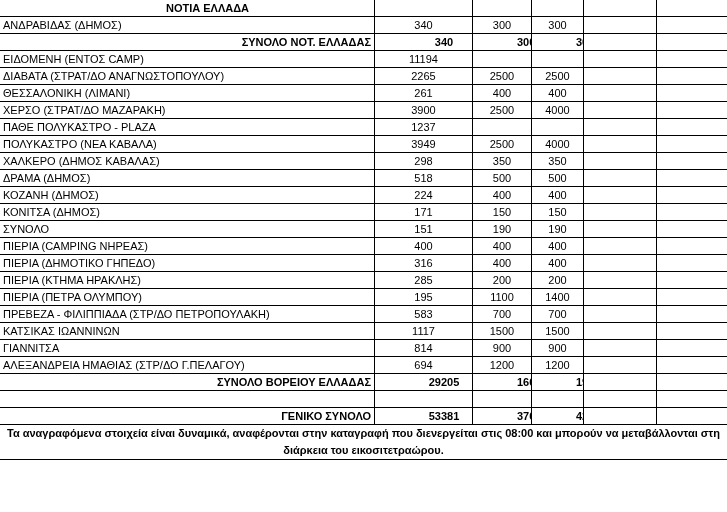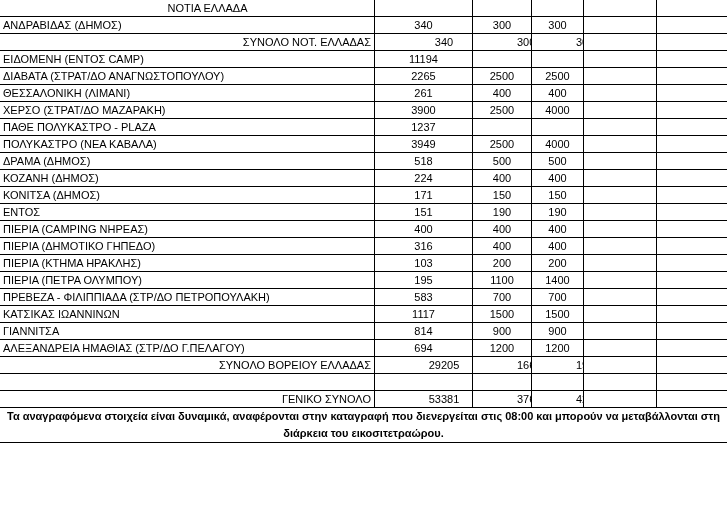--- a/index.html
+++ b/index.html
@@ -1,20 +1,20 @@
 <!DOCTYPE html>
 <html><head>
 <meta charset="utf-8">
 <style>
   html, body { margin: 0; padding: 0; background: #ffffff; }
   body { width: 727px; height: 512px; overflow: hidden; font-family: "Liberation Sans", sans-serif; color: #000; }
   table { border-collapse: collapse; table-layout: fixed; width: 727px; position: absolute; top: -1px; left: -1px; }
   td { border: 1px solid #000; height: 16px; padding: 0 3px; font-size: 11px; line-height: 16px; white-space: nowrap; overflow: hidden; }
   td.num { text-align: center; }
-  td.bold { font-weight: normal; padding-left: 44px; }
+  td.bold { font-weight: bold; padding-left: 44px; }
   td.center { text-align: center; }
   td.right { text-align: right; }
   tr.note td { border-left: none; border-right: none; text-align: center; font-weight: bold; font-size: 11px; line-height: 17px; white-space: normal; height: 34px; padding: 0 2px; }
   tr.note td { border-bottom: 1px solid #000; }
 </style>
 </head>
 <body>
 
 <table>
   <colgroup>
@@ -92,20 +92,28 @@
       </tr>
       <tr>
         <td>ΠΟΛΥΚΑΣΤΡΟ (ΝΕΑ ΚΑΒΑΛΑ)</td>
         <td class="num">3949</td>
         <td class="num">2500</td>
         <td class="num">4000</td>
         <td></td>
         <td></td>
       </tr>
       <tr>
+        <td>ΧΑΛΚΕΡΟ (ΔΗΜΟΣ ΚΑΒΑΛΑΣ)</td>
+        <td class="num">298</td>
+        <td class="num">350</td>
+        <td class="num">350</td>
+        <td></td>
+        <td></td>
+      </tr>
+      <tr>
         <td>ΔΡΑΜΑ (ΔΗΜΟΣ)</td>
         <td class="num">518</td>
         <td class="num">500</td>
         <td class="num">500</td>
         <td></td>
         <td></td>
       </tr>
       <tr>
         <td>ΚΟΖΑΝΗ (ΔΗΜΟΣ)</td>
         <td class="num">224</td>
@@ -116,21 +124,21 @@
       </tr>
       <tr>
         <td>ΚΟΝΙΤΣΑ (ΔΗΜΟΣ)</td>
         <td class="num">171</td>
         <td class="num">150</td>
         <td class="num">150</td>
         <td></td>
         <td></td>
       </tr>
       <tr>
-        <td>ΕΝΤΟΣ</td>
+        <td>ΣΥΝΟΛΟ</td>
         <td class="num">151</td>
         <td class="num">190</td>
         <td class="num">190</td>
         <td></td>
         <td></td>
       </tr>
       <tr>
         <td>ΠΙΕΡΙΑ (CAMPING ΝΗΡΕΑΣ)</td>
         <td class="num">400</td>
         <td class="num">400</td>
@@ -141,21 +149,21 @@
       <tr>
         <td>ΠΙΕΡΙΑ (ΔΗΜΟΤΙΚΟ ΓΗΠΕΔΟ)</td>
         <td class="num">316</td>
         <td class="num">400</td>
         <td class="num">400</td>
         <td></td>
         <td></td>
       </tr>
       <tr>
         <td>ΠΙΕΡΙΑ (ΚΤΗΜΑ ΗΡΑΚΛΗΣ)</td>
-        <td class="num">103</td>
+        <td class="num">285</td>
         <td class="num">200</td>
         <td class="num">200</td>
         <td></td>
         <td></td>
       </tr>
       <tr>
         <td>ΠΙΕΡΙΑ (ΠΕΤΡΑ ΟΛΥΜΠΟΥ)</td>
         <td class="num">195</td>
         <td class="num">1100</td>
         <td class="num">1400</td>

